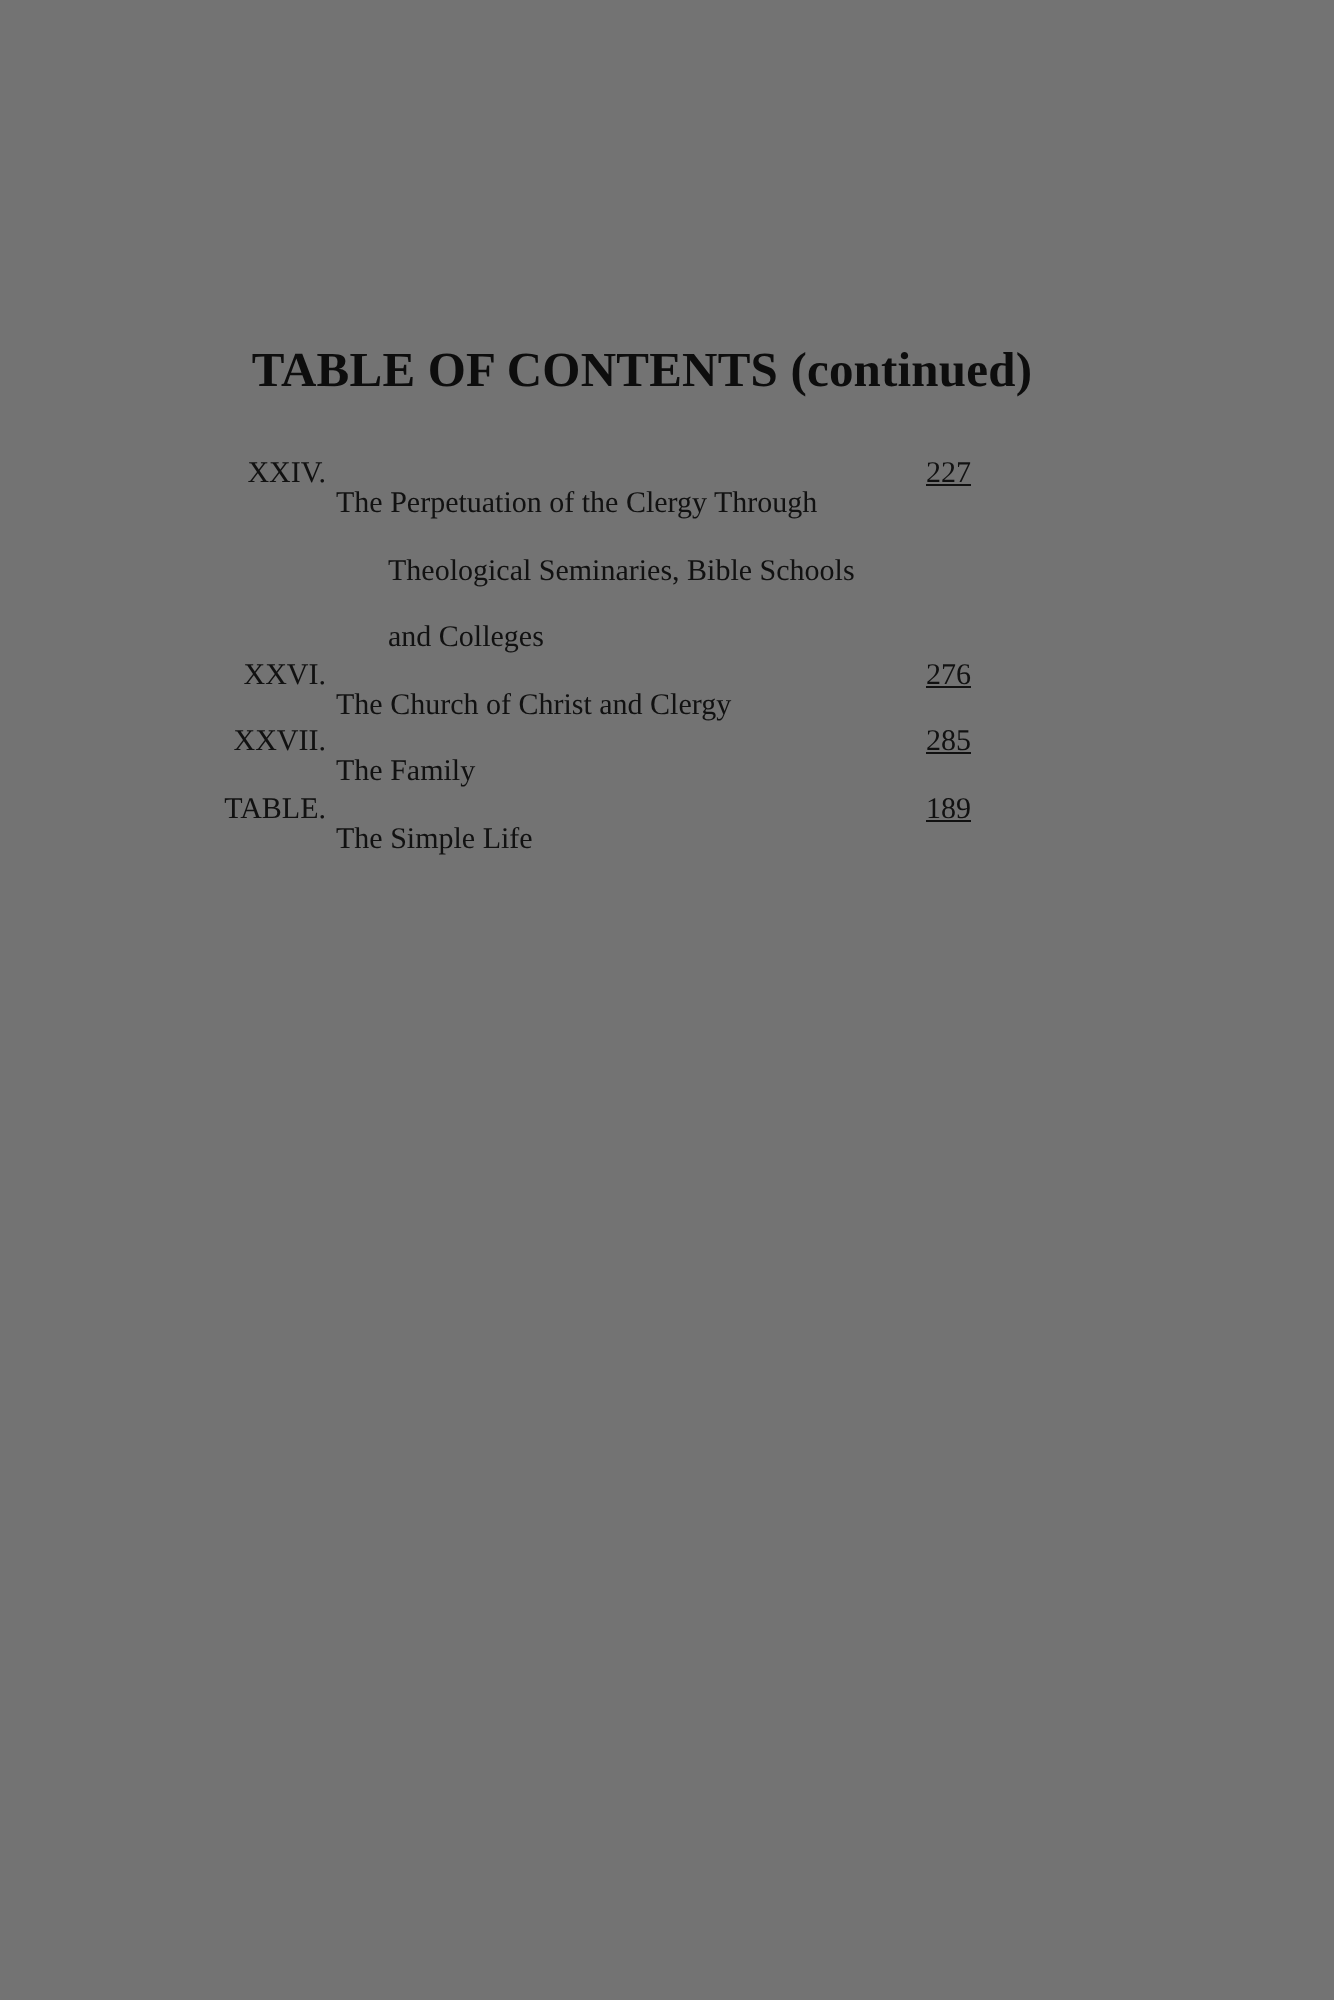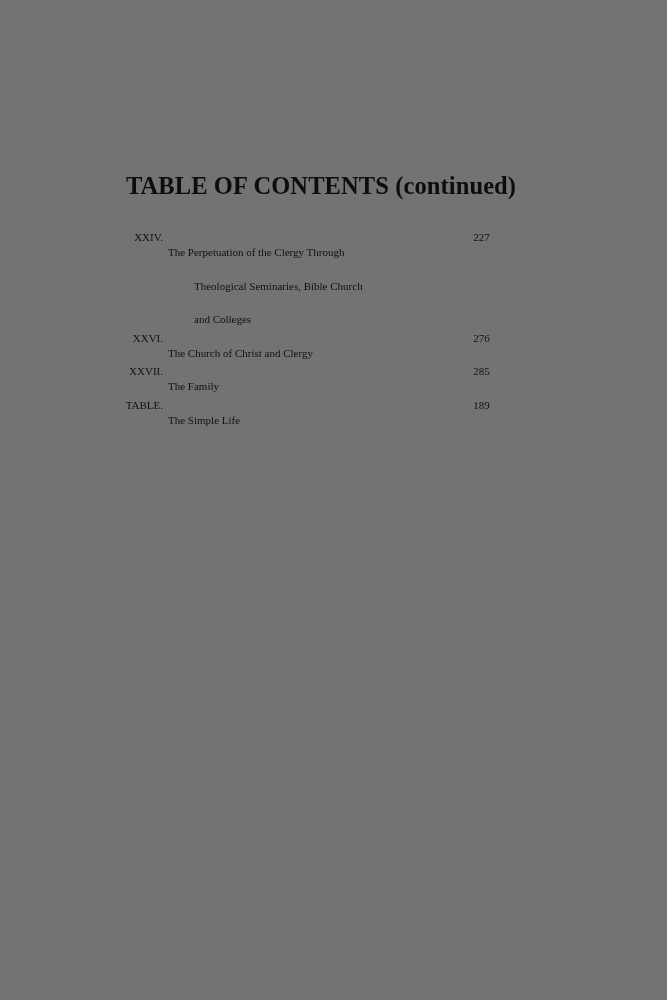--- a/index.html
+++ b/index.html
@@ -36,21 +36,21 @@
       color: #0d0d0d;
     }
     .toc-list {
       position: absolute;
       top: 228px;
       left: 0;
       width: 667px;
       margin: 0;
       padding: 0;
       list-style: none;
-      font-size: 11px;
+      font-size: 15px;
       line-height: 18.5px;
     }
     .toc-entry {
       display: flex;
       align-items: flex-start;
       width: 667px;
     }
     .toc-num {
       width: 163px;
       flex: 0 0 163px;
@@ -67,36 +67,37 @@
       display: block;
       white-space: nowrap;
       margin-top: 15px;
     }
     .toc-text .line.cont {
       padding-left: 26px;
     }
     .toc-page {
       flex: 0 0 37px;
       width: 37px;
-      text-align: center;
+      text-align: left;
       white-space: nowrap;
+      text-decoration: underline;
     }
   </style>
 </head>
 <body>
 
 <div class="page">
   <h1 class="toc-title">TABLE OF CONTENTS (continued)</h1>
 
   <ul class="toc-list">
     <li class="toc-entry">
       <span class="toc-num">XXIV.</span>
       <span class="toc-text">
         <span class="line">The Perpetuation of the Clergy Through</span>
-        <span class="line cont">Theological Seminaries, Bible Church</span>
+        <span class="line cont">Theological Seminaries, Bible Schools</span>
         <span class="line cont">and Colleges</span>
       </span>
       <span class="toc-page">227</span>
     </li>
 
 
     <li class="toc-entry">
       <span class="toc-num">XXVI.</span>
       <span class="toc-text">
         <span class="line">The Church of Christ and Clergy</span>

